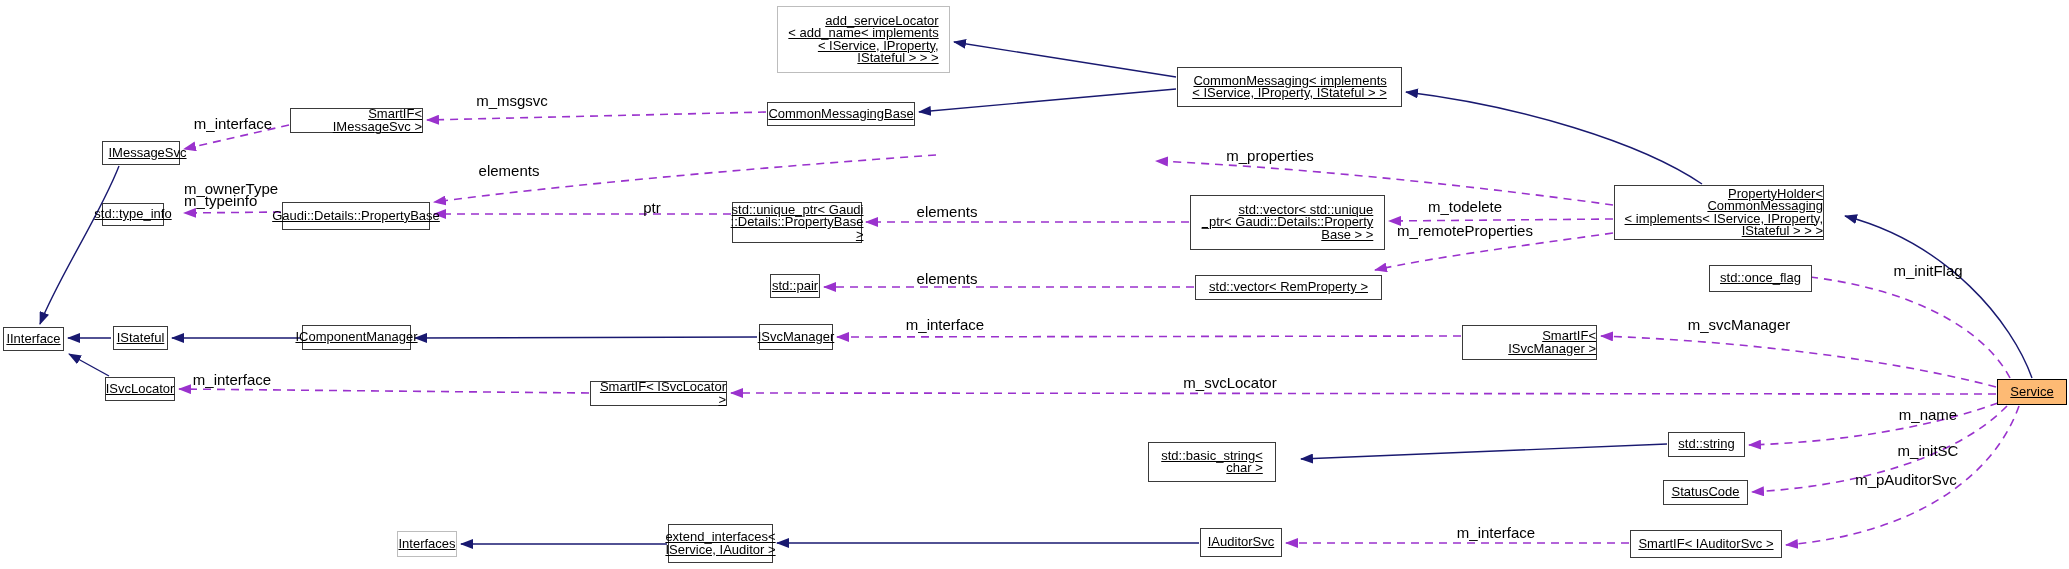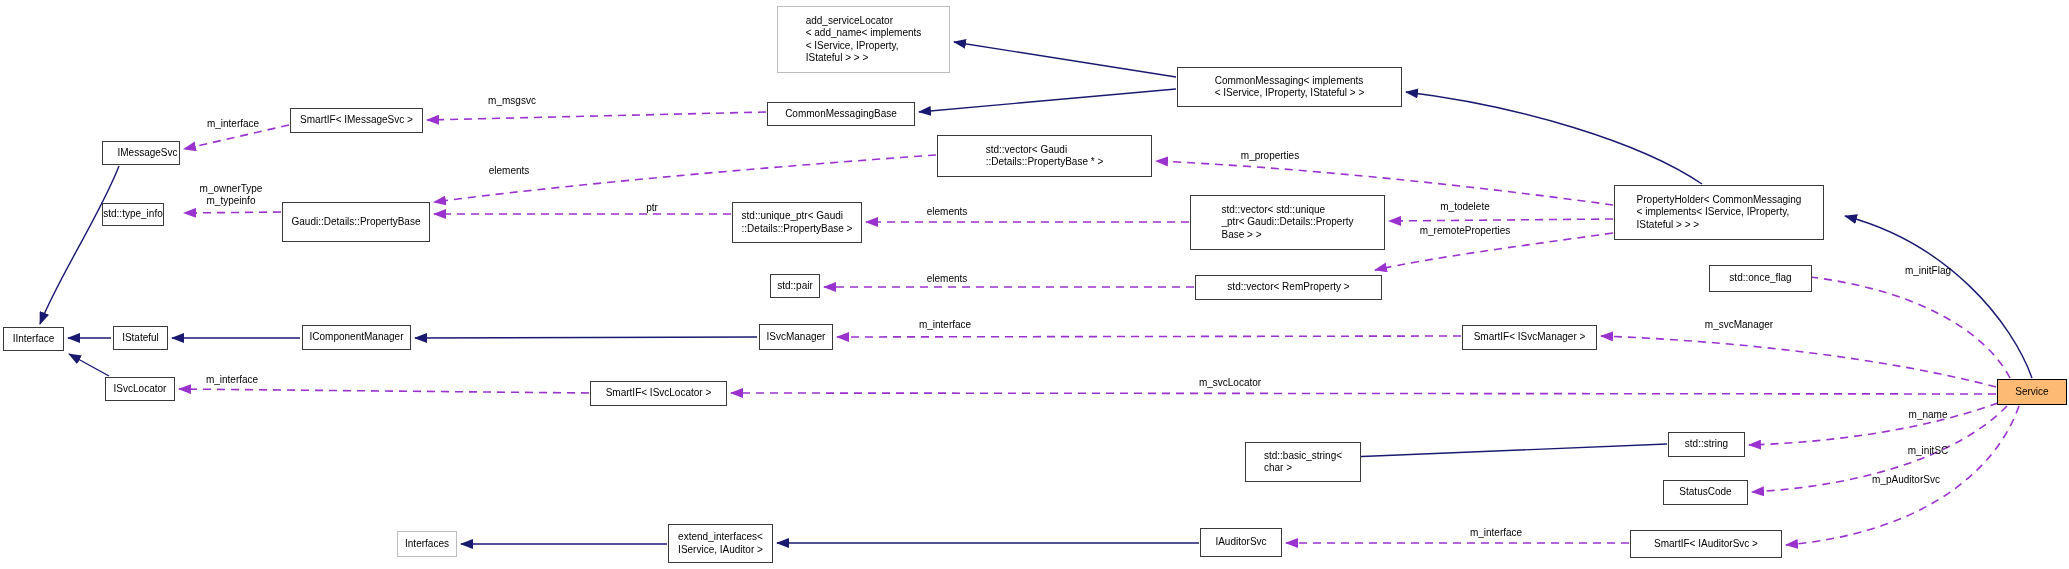--- a/index.html
+++ b/index.html
@@ -10,36 +10,37 @@
     font-family:"Liberation Sans", sans-serif;
     overflow:hidden;
   }
   .edge-layer{position:absolute;left:0;top:0;width:2069px;height:569px;}
   .node{
     position:absolute;
     box-sizing:border-box;
     border:1.5px solid #3a3a3a;
     background:#ffffff;
     color:#000000;
-    font-size:10px;
+    font-size:13px;
     line-height:12.5px;
     display:flex;align-items:center;justify-content:center;
-    text-align:left;
+    text-align:right;
     white-space:pre-line;
     z-index:2;
+    text-decoration:underline;
   }
   .node.muted{border-color:#bdbdbd;}
   .node.highlight{background:#fdba74;border-color:#000000;}
   .edge-label{
     position:absolute;
     transform:translateX(-50%);
     color:#000000;
-    font-size:10px;
+    font-size:15px;
     line-height:12px;
-    text-align:center;
+    text-align:left;
     white-space:pre-line;
     z-index:3;
   }
 </style>
 </head>
 <body>
 
 <div class="canvas">
 
   <svg class="edge-layer" width="2069" height="569" viewBox="0 0 2069 569" xmlns="http://www.w3.org/2000/svg">
@@ -89,48 +90,46 @@
       <path d="M 1629,543 L 1286,543" marker-end="url(#arrow-purple)"></path>
     </g>
   </svg>
 
   <div class="node" style="left:102px;top:141px;width:78px;height:24px;padding-left:13px;">IMessageSvc</div>
   <div class="node" style="left:102px;top:203px;width:62px;height:23px;">std::type_info</div>
   <div class="node" style="left:3px;top:327px;width:61px;height:24px;">IInterface</div>
   <div class="node" style="left:113px;top:326px;width:55px;height:24px;">IStateful</div>
   <div class="node" style="left:105px;top:377px;width:70px;height:24px;">ISvcLocator</div>
   <div class="node" style="left:290px;top:108px;width:133px;height:25px;">SmartIF&lt; IMessageSvc &gt;</div>
-  <div class="node" style="left:282px;top:202px;width:148px;height:40px;">Gaudi::Details::PropertyBase</div>
+  <div class="node" style="left:282px;top:202px;width:148px;height:28px;">Gaudi::Details::PropertyBase</div>
   <div class="node" style="left:302px;top:325px;width:109px;height:25px;">IComponentManager</div>
   <div class="node" style="left:590px;top:381px;width:137px;height:25px;">SmartIF&lt; ISvcLocator &gt;</div>
   <div class="node muted" style="left:777px;top:6px;width:173px;height:67px;">add_serviceLocator
 &lt; add_name&lt; implements
 &lt; IService, IProperty,
 IStateful &gt; &gt; &gt;</div>
   <div class="node" style="left:767px;top:102px;width:148px;height:24px;">CommonMessagingBase</div>
   <div class="node" style="left:732px;top:202px;width:130px;height:41px;">std::unique_ptr&lt; Gaudi
 ::Details::PropertyBase &gt;</div>
   <div class="node" style="left:770px;top:274px;width:50px;height:24px;">std::pair</div>
-  <div class="node" style="left:937px;top:135px;width:215px;height:42px;">std::vector&lt; Gaudi
-::Details::PropertyBase * &gt;</div>
   <div class="node" style="left:1177px;top:67px;width:225px;height:40px;">CommonMessaging&lt; implements
 &lt; IService, IProperty, IStateful &gt; &gt;</div>
   <div class="node" style="left:1190px;top:195px;width:195px;height:55px;">std::vector&lt; std::unique
 _ptr&lt; Gaudi::Details::Property
 Base &gt; &gt;</div>
   <div class="node" style="left:1195px;top:275px;width:187px;height:25px;">std::vector&lt; RemProperty &gt;</div>
   <div class="node" style="left:759px;top:324px;width:74px;height:26px;">ISvcManager</div>
-  <div class="node" style="left:1462px;top:325px;width:135px;height:25px;">SmartIF&lt; ISvcManager &gt;</div>
+  <div class="node" style="left:1462px;top:325px;width:135px;height:35px;">SmartIF&lt; ISvcManager &gt;</div>
   <div class="node" style="left:1614px;top:185px;width:210px;height:55px;">PropertyHolder&lt; CommonMessaging
 &lt; implements&lt; IService, IProperty,
 IStateful &gt; &gt; &gt;</div>
   <div class="node" style="left:1685px;top:265px;width:103px;height:27px;margin-left:24px;">std::once_flag</div>
   <div class="node highlight" style="left:1997px;top:379px;width:70px;height:26px;">Service</div>
   <div class="node" style="left:1668px;top:432px;width:77px;height:25px;">std::string</div>
-  <div class="node" style="left:1245px;top:442px;width:116px;height:40px;">std::basic_string&lt;
+  <div class="node" style="left:1148px;top:442px;width:128px;height:40px;">std::basic_string&lt;
 char &gt;</div>
   <div class="node" style="left:1663px;top:480px;width:85px;height:25px;">StatusCode</div>
   <div class="node muted" style="left:397px;top:531px;width:60px;height:26px;">Interfaces</div>
   <div class="node" style="left:668px;top:524px;width:105px;height:39px;">extend_interfaces&lt;
 IService, IAuditor &gt;</div>
   <div class="node" style="left:1200px;top:528px;width:82px;height:29px;">IAuditorSvc</div>
   <div class="node" style="left:1630px;top:530px;width:152px;height:28px;">SmartIF&lt; IAuditorSvc &gt;</div>
 
   <div class="edge-label" style="left:233px;top:118px;">m_interface</div>
   <div class="edge-label" style="left:512px;top:95px;">m_msgsvc</div>

